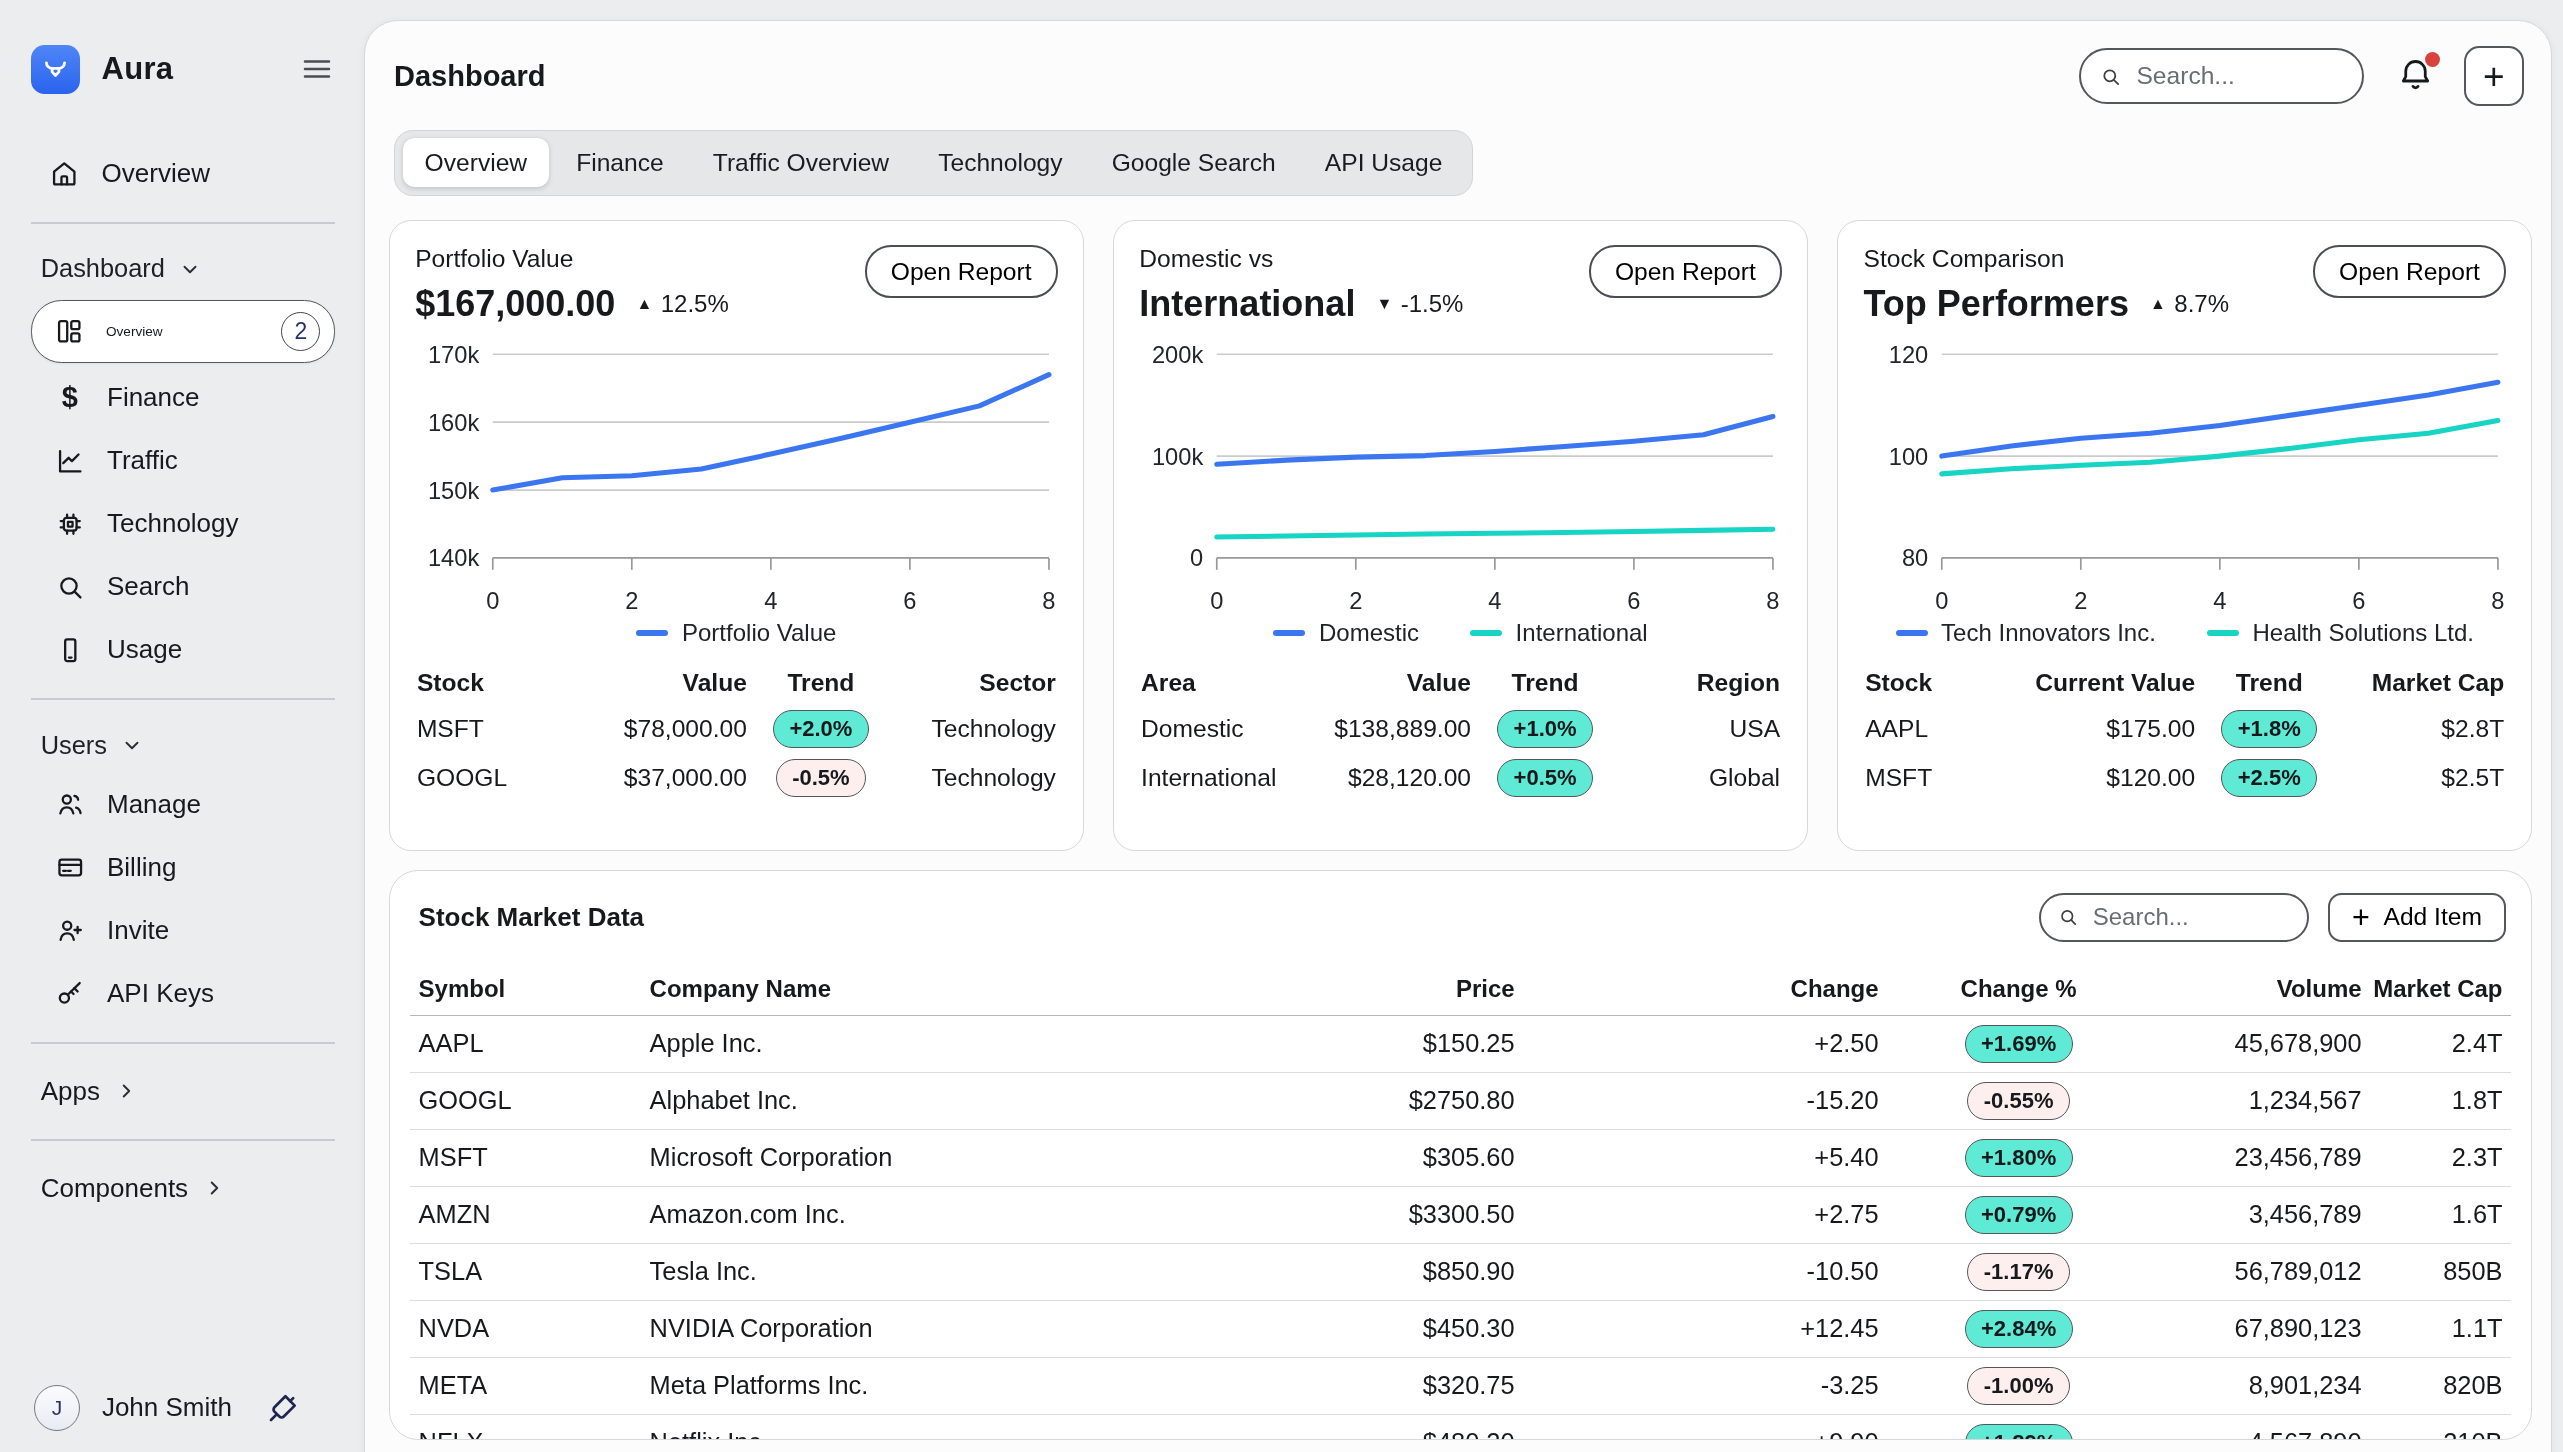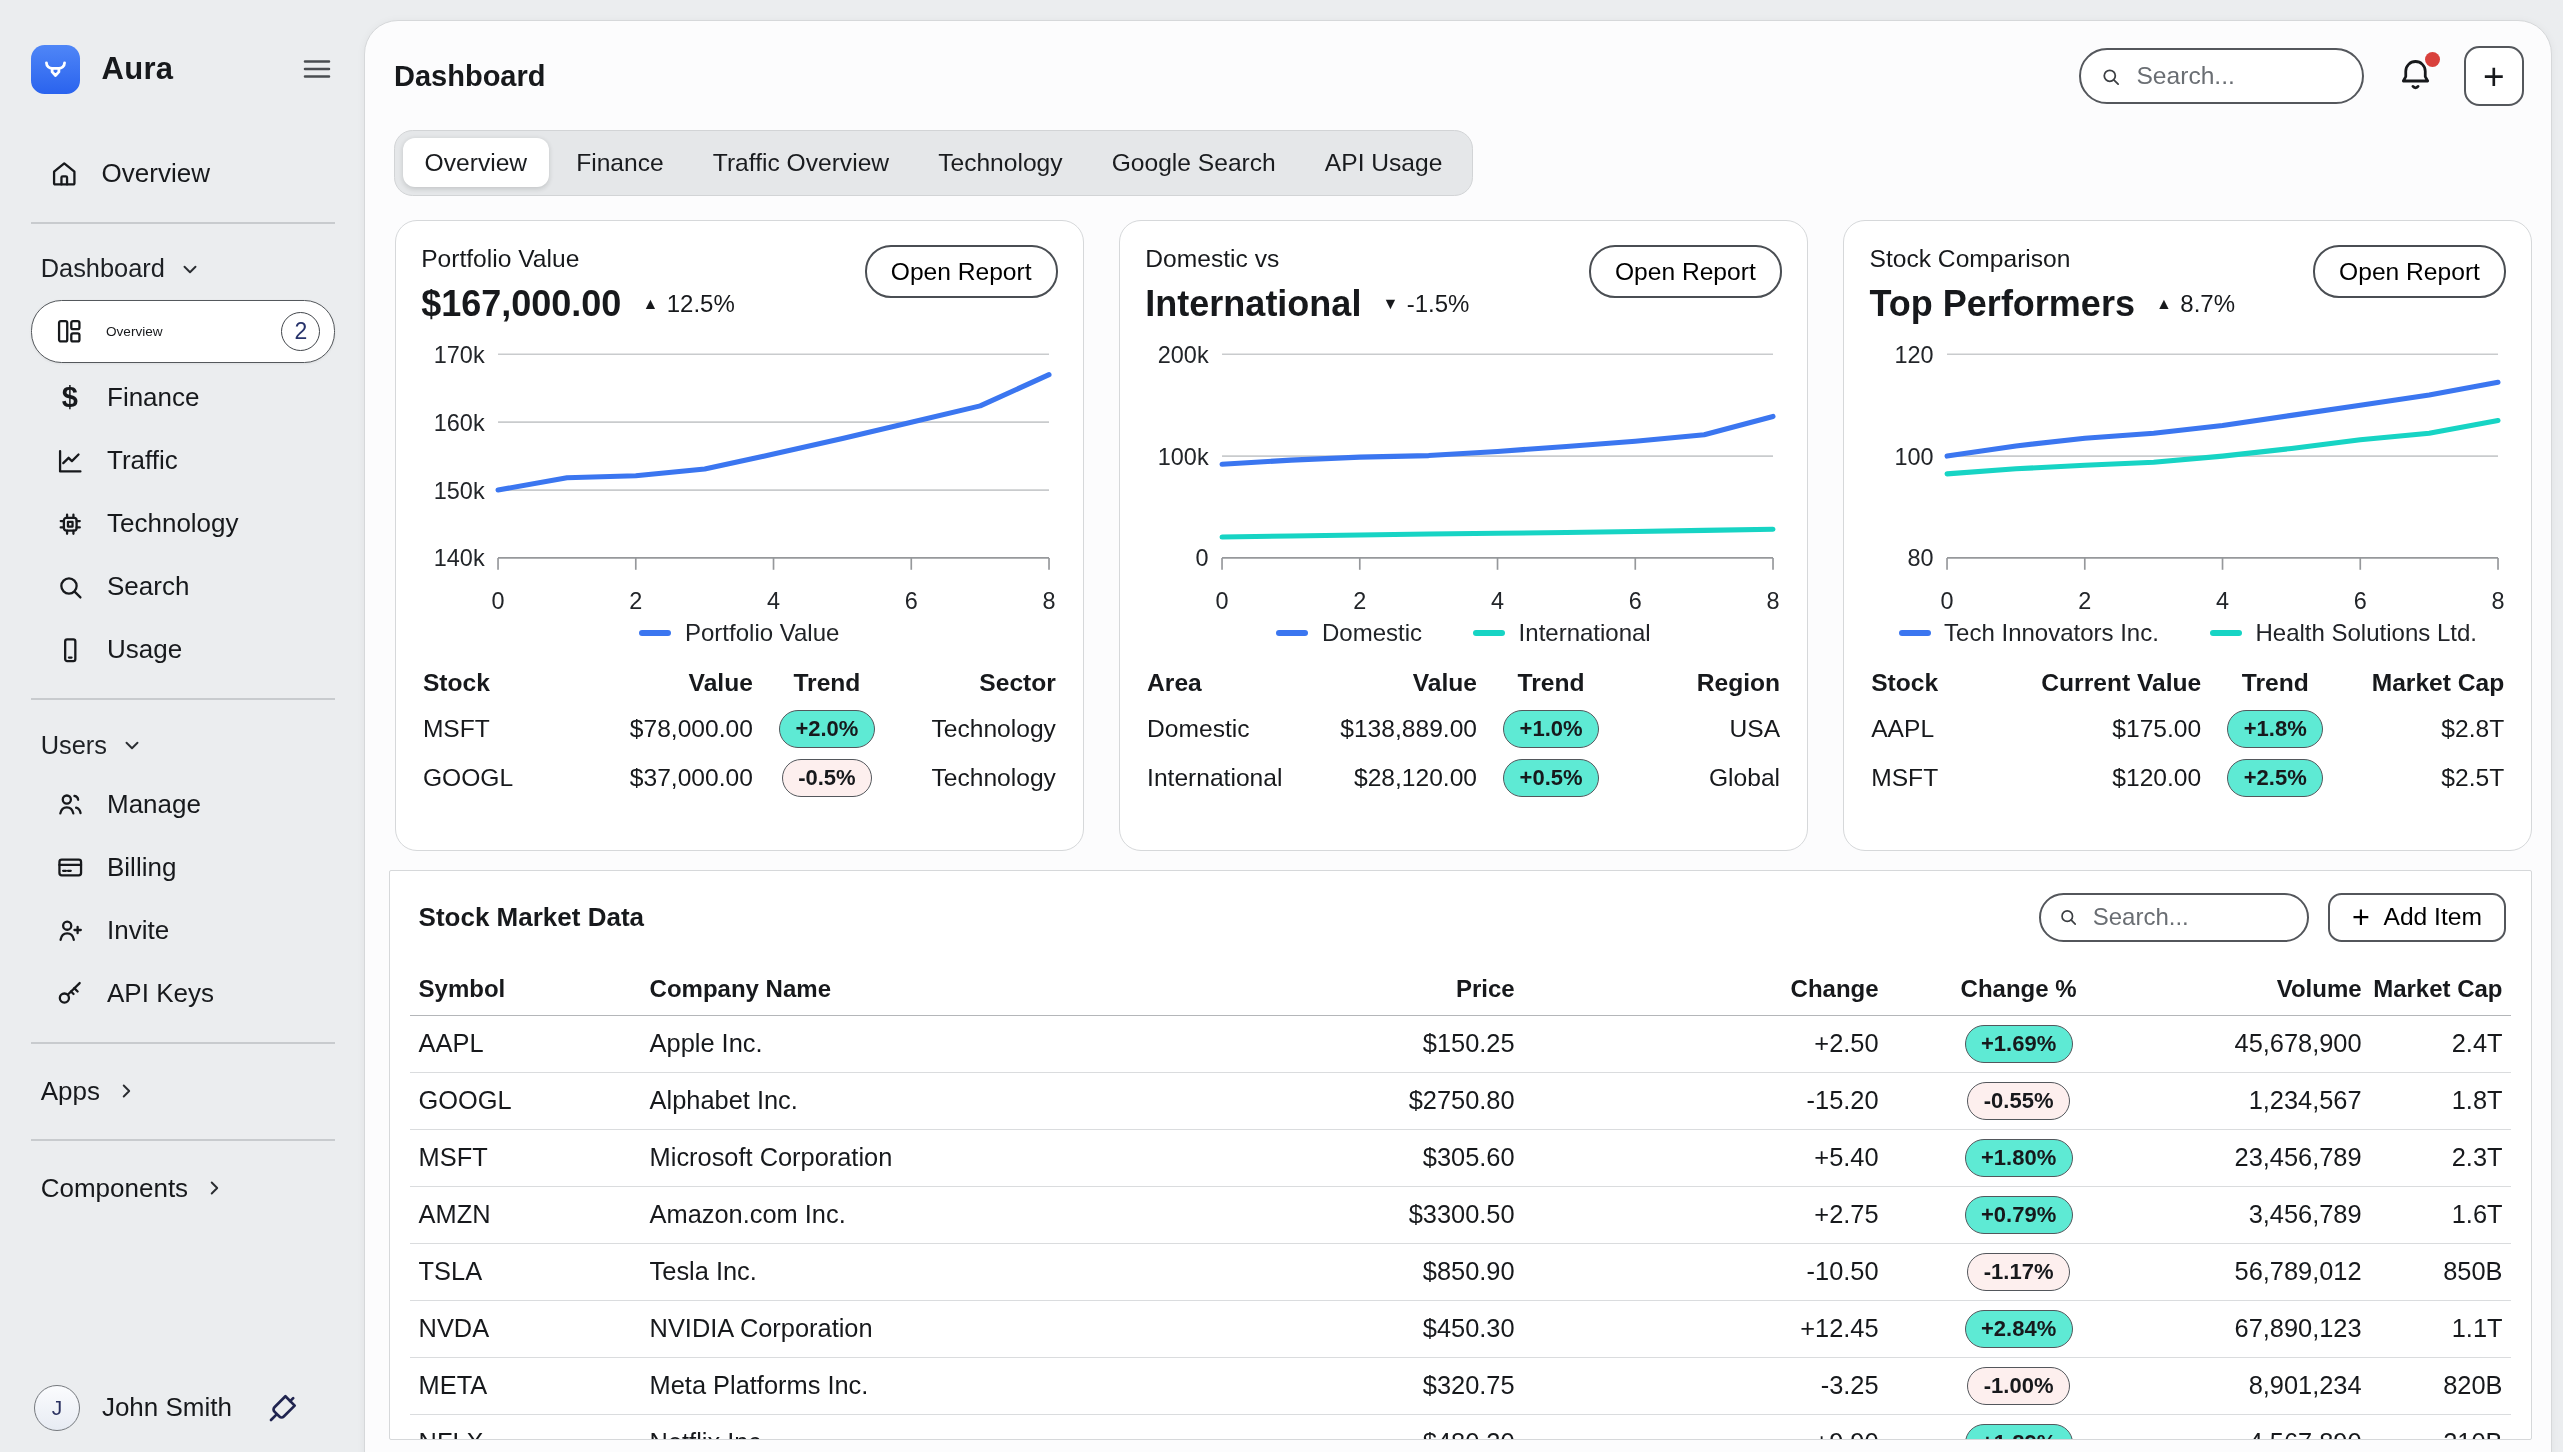--- a/index.html
+++ b/index.html
@@ -50,21 +50,21 @@
   .plus-btn{width:56px;height:56px;border:2.1px solid #54575c;border-radius:15.3px;background:#fff;cursor:pointer;
     display:flex;align-items:center;justify-content:center;font-size:37px;font-weight:400;line-height:1;}
   
   .tabs{display:inline-flex;align-items:center;background:#e5e7e9;border:1.7px solid #d2d4d6;border-radius:18.6px;
     padding:7.6px;gap:5.1px;margin:17px 0 24px 12px;box-sizing:border-box;}
   .tab{font-size:24.6px;height:49px;padding:0 22px;display:flex;align-items:center;border-radius:12px;cursor:pointer;color:#1a1c1f;}
   .tab.active{background:#fff;box-shadow:0 1.7px 5.1px rgba(20,22,26,.16);}
   
   .cards-row{display:flex;gap:29px;margin:0 10.2px 18.6px 6.8px;}
   .stat-card{flex:1;height:631px;box-sizing:border-box;background:#fff;border:1.7px solid #d6d8da;border-radius:22px;
-    padding:24px 25.4px 0;overflow:hidden;margin-left:6px;}
+    padding:24px 25.4px 0;overflow:hidden;}
   .card-top{display:flex;justify-content:space-between;align-items:flex-start;}
   .card-sub{font-size:24.6px;font-weight:500;margin-bottom:10.2px;}
   .card-headline{display:flex;align-items:center;gap:21px;font-size:36px;font-weight:700;}
   .delta{display:flex;align-items:center;gap:8.5px;font-size:24px;font-weight:500;}
   .tri{font-size:16px;line-height:1;}
   .open-report{height:53px;padding:0 24px;border:2.1px solid #4a4e53;border-radius:26px;background:#fff;cursor:pointer;
     font-size:24.6px;font-weight:500;display:flex;align-items:center;font-family:"Liberation Sans",sans-serif;}
   .chart{display:block;width:100%;height:280px;margin-top:13.6px;}
   .legend{display:flex;justify-content:center;gap:51px;margin:0 0 15.3px;}
   .legend-item{display:flex;align-items:center;gap:13.6px;font-size:24px;color:#202327;}
@@ -73,21 +73,21 @@
   .mini-head{font-size:24.6px;font-weight:700;height:42px;}
   .mini-row{font-size:24.6px;height:49px;}
   .ta-r{text-align:right;}
   .ta-c{text-align:center;}
   .pill{display:inline-flex;align-items:center;justify-content:center;height:38px;padding:0 15.3px;
     border:1.7px solid #53575c;border-radius:19.5px;font-size:22px;font-weight:600;box-sizing:border-box;}
   .pill.pos{background:#5eead4;}
   .pill.neg{background:#fdefee;}
   
   .table-card{margin:0 10.2px 0 6.8px;height:570px;box-sizing:border-box;background:#fff;border:1.7px solid #d6d8da;
-    border-radius:2px;padding:18.6px 20.3px 0;overflow:hidden;}
+    border-radius:29px;padding:18.6px 20.3px 0;overflow:hidden;}
   .table-top{display:flex;align-items:center;margin:3.4px 5.1px 22px 8.5px;}
   .table-title{font-size:26px;font-weight:700;}
   .table-search{margin-left:auto;width:270px;height:49px;border:2.1px solid #53565b;border-radius:24.6px;background:#fff;
     display:flex;align-items:center;gap:12px;padding:0 17px;box-sizing:border-box;}
   .table-search input{border:none;outline:none;background:transparent;font-size:24px;width:100%;
     font-family:"Liberation Sans",sans-serif;color:#33363a;}
   .table-search input::placeholder{color:#6a6e73;}
   .add-btn{margin-left:18.6px;height:49px;padding:0 22px;border:2.1px solid #53565b;border-radius:13.6px;background:#fff;cursor:pointer;
     display:flex;align-items:center;gap:13.6px;font-size:24.6px;font-weight:500;font-family:"Liberation Sans",sans-serif;}
   .add-plus{font-size:30.5px;font-weight:400;line-height:1;}

